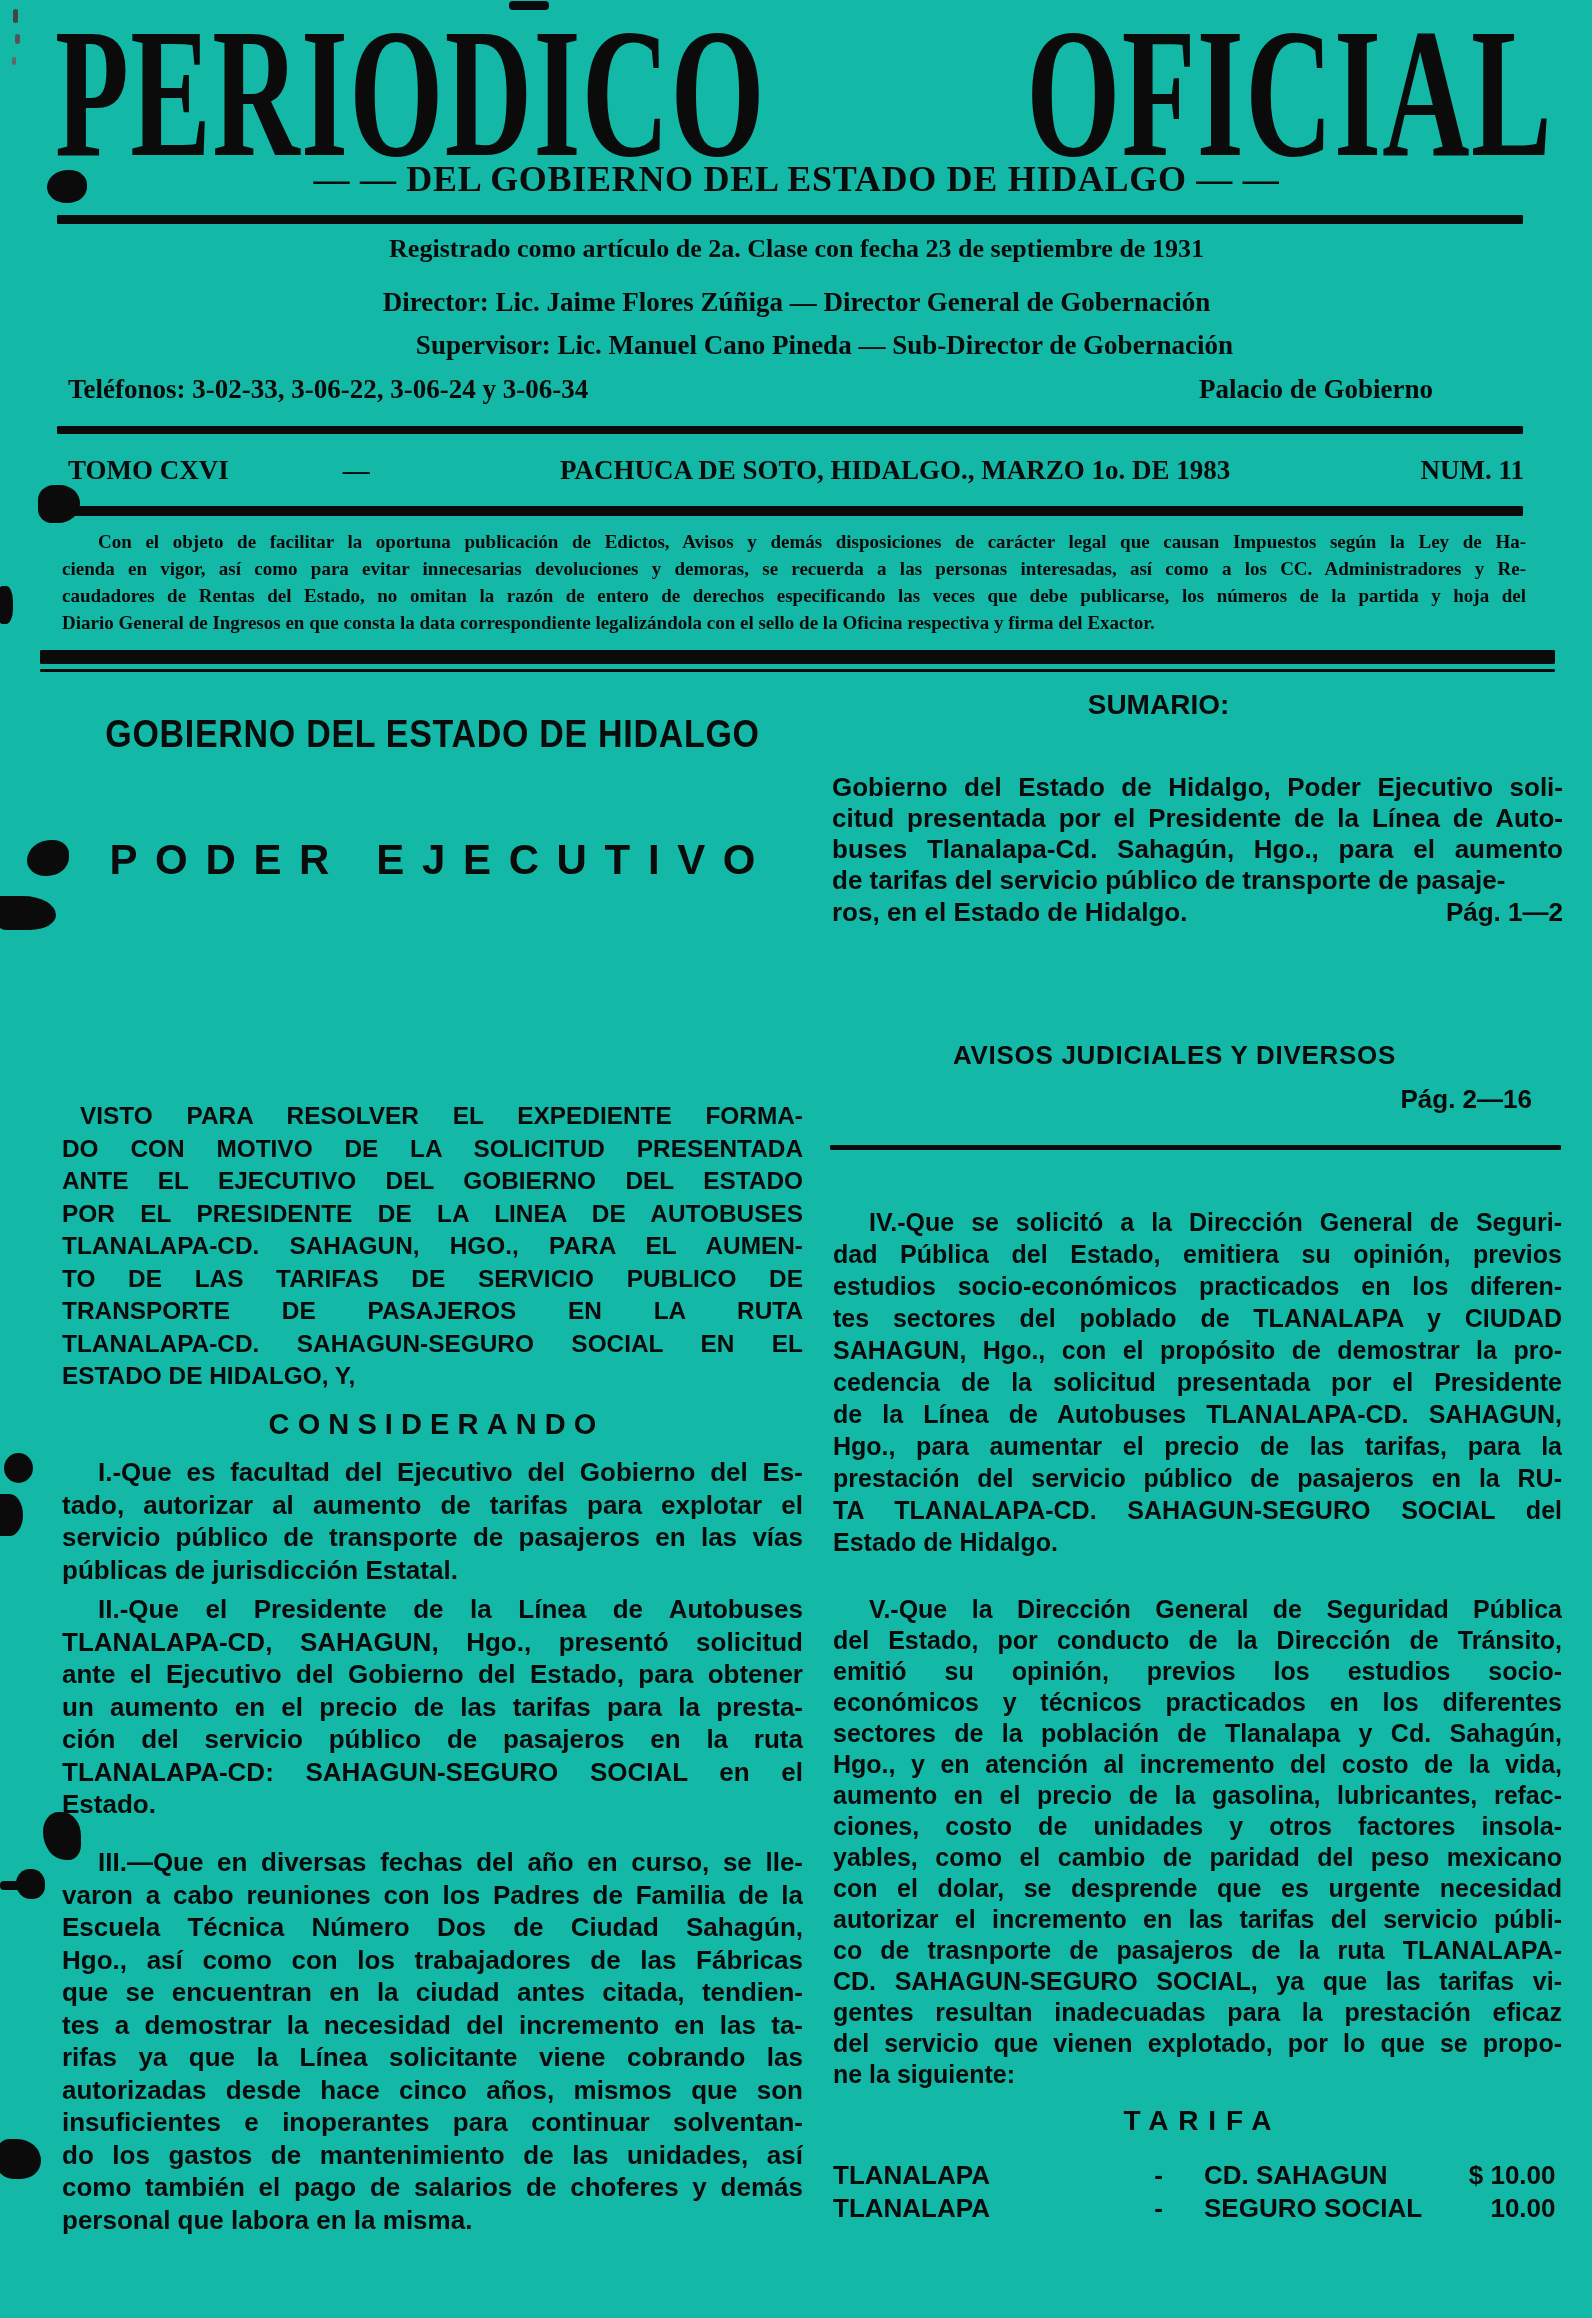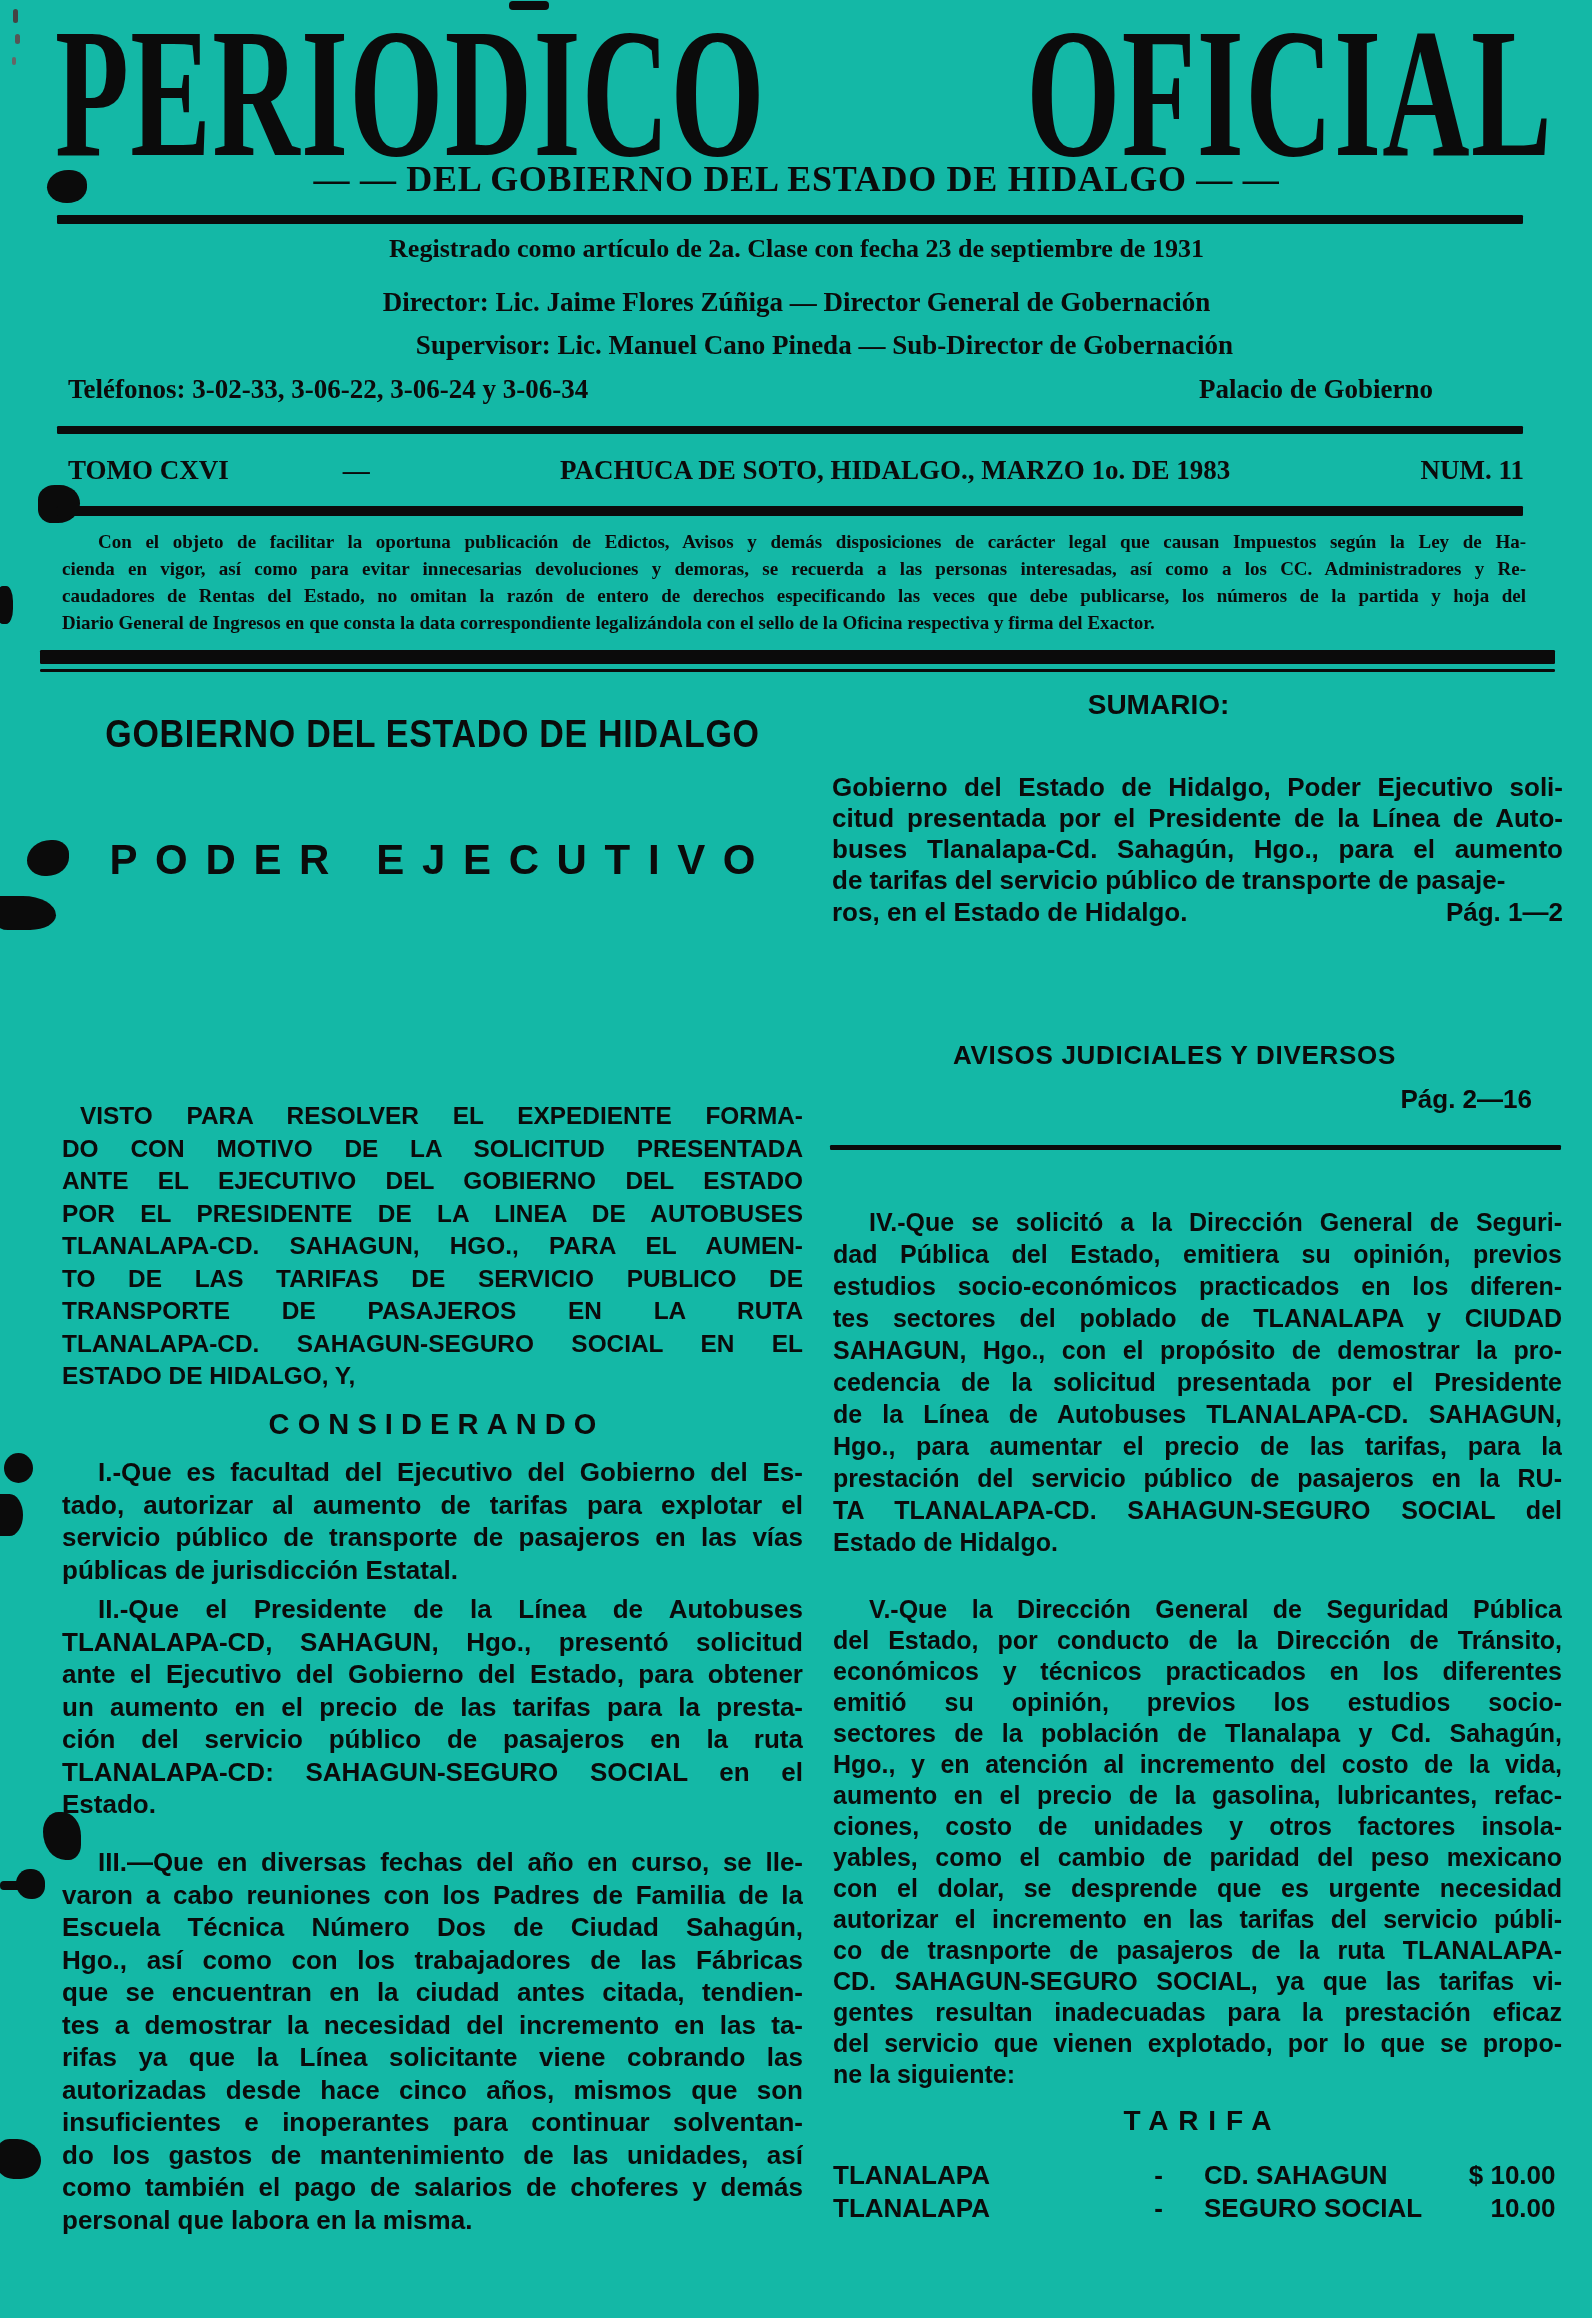--- a/index.html
+++ b/index.html
@@ -243,22 +243,22 @@
       <div>cedencia de la solicitud presentada por el Presidente</div>
       <div>de la Línea de Autobuses TLANALAPA-CD. SAHAGUN,</div>
       <div>Hgo., para aumentar el precio de las tarifas, para la</div>
       <div>prestación del servicio público de pasajeros en la RU-</div>
       <div>TA TLANALAPA-CD. SAHAGUN-SEGURO SOCIAL del</div>
       <div class="jline-last">Estado de Hidalgo.</div>
     </div>
   <div id="para-v" class="colblock lines indent">
       <div>V.-Que la Dirección General de Seguridad Pública</div>
       <div>del Estado, por conducto de la Dirección de Tránsito,</div>
+      <div>emitió su opinión, previos los estudios socio-</div>
       <div>económicos y técnicos practicados en los diferentes</div>
-      <div>emitió su opinión, previos los estudios socio-</div>
       <div>sectores de la población de Tlanalapa y Cd. Sahagún,</div>
       <div>Hgo., y en atención al incremento del costo de la vida,</div>
       <div>aumento en el precio de la gasolina, lubricantes, refac-</div>
       <div>ciones, costo de unidades y otros factores insola-</div>
       <div>yables, como el cambio de paridad del peso mexicano</div>
       <div>con el dolar, se desprende que es urgente necesidad</div>
       <div>autorizar el incremento en las tarifas del servicio públi-</div>
       <div>co de trasnporte de pasajeros de la ruta TLANALAPA-</div>
       <div>CD. SAHAGUN-SEGURO SOCIAL, ya que las tarifas vi-</div>
       <div>gentes resultan inadecuadas para la prestación eficaz</div>

